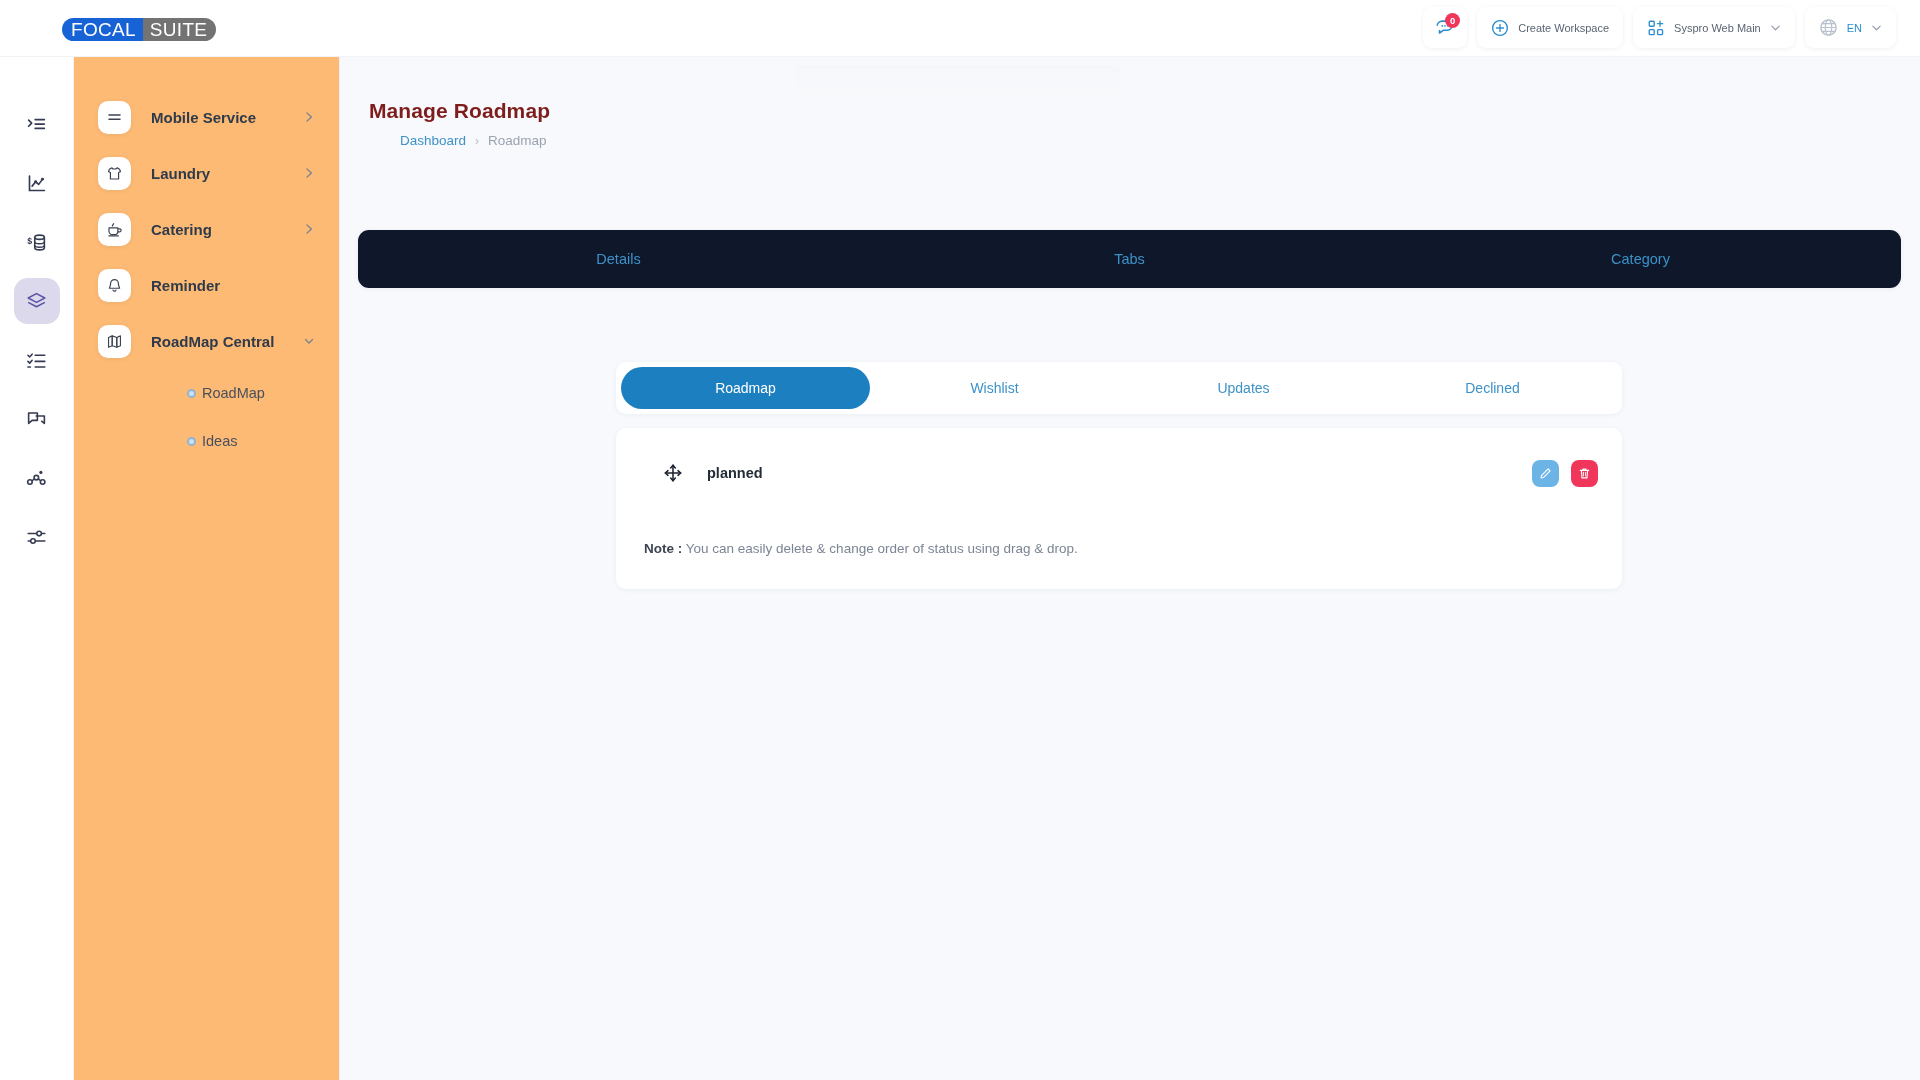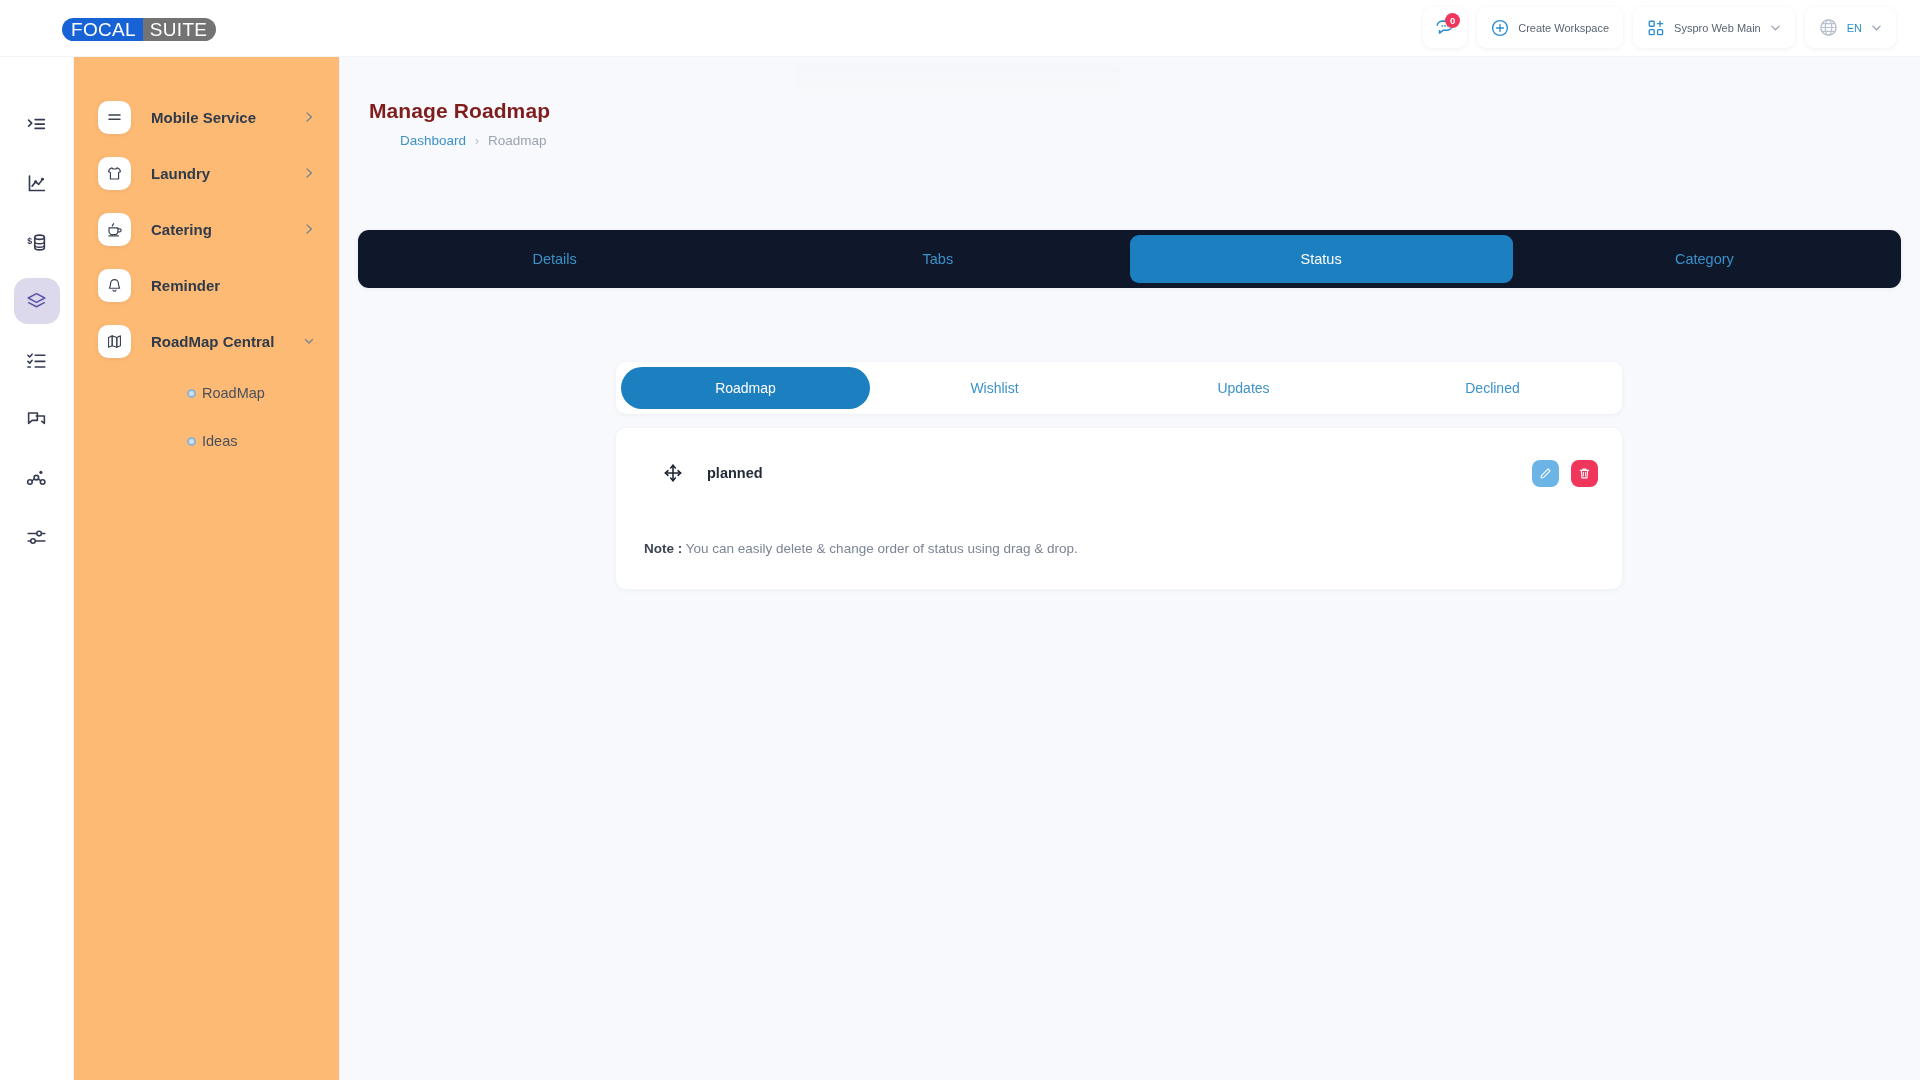--- a/index.html
+++ b/index.html
@@ -373,21 +373,20 @@
 
   <div class="crumbs">
     <span class="crumb-link">Dashboard</span>
     <span class="crumb-sep">›</span>
     <span class="crumb-cur">Roadmap</span>
   </div>
 
   <div class="tabcard">
     <div class="tab">Details</div>
     <div class="tab">Tabs</div>
-    <div class="tab active">Status</div>
     <div class="tab">Category</div>
   </div>
 
   <div class="panel">
 
     <div class="innertabs">
       <div class="itab active">Roadmap</div>
       <div class="itab">Wishlist</div>
       <div class="itab">Updates</div>
       <div class="itab">Declined</div>

